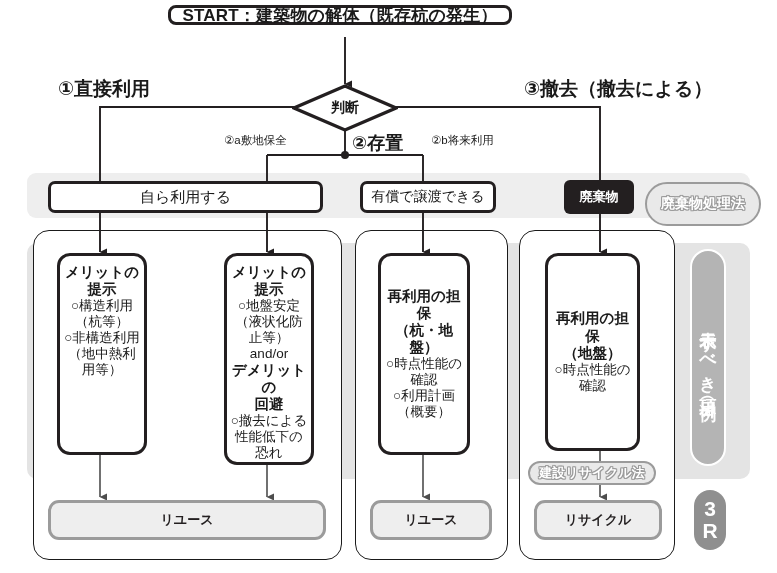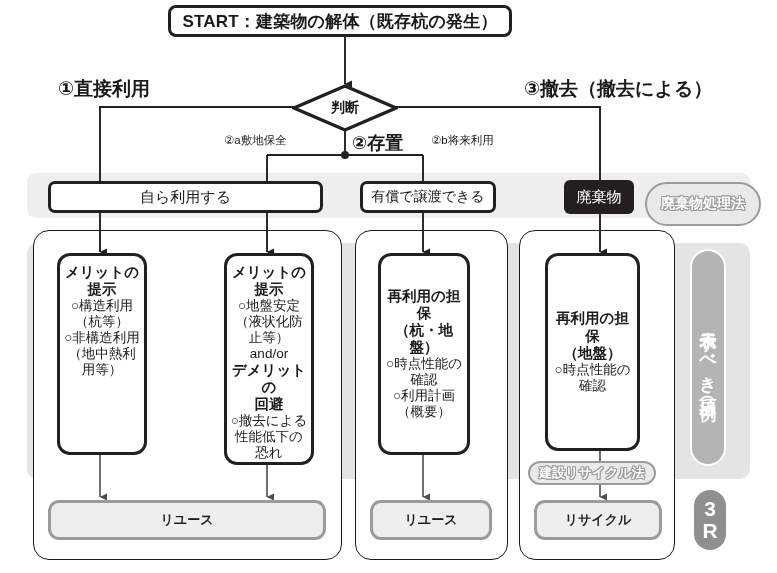--- a/index.html
+++ b/index.html
@@ -60,22 +60,22 @@
     background:#fff;
     font-size:17px;
     font-weight:bold;
     letter-spacing:.2px;
     z-index:6;
   }
   .blackbox{
     background:#231f20;
     color:#ffffff;
     border-radius:6px;
-    font-size:15px;
-    font-weight:normal;
+    font-size:13px;
+    font-weight:bold;
     z-index:6;
   }
 
   
   .pill{
     background:#e9e9e9;
     border:2.4px solid #9b9b9b;
     border-radius:999px;
     color:#ffffff;
     font-weight:bold;
@@ -206,21 +206,21 @@
   </svg>
 
   <svg class="abs" style="left:292px; top:84px; width:106px; height:48px; z-index:6;" viewBox="0 0 106 48">
     <polygon points="53,2 104,24 53,46 2,24" fill="#ffffff" stroke="#231f20" stroke-width="3.4" stroke-linejoin="miter"></polygon>
   </svg>
   <div class="abs ctr lab-diamond" style="left:292px; top:84px; width:106px; height:48px; z-index:7;">判断</div>
 
   <div class="abs" style="left:341px; top:151px; width:8px; height:8px; border-radius:50%;
               background:#231f20; z-index:7;"></div>
 
-  <div class="abs startbox ctr" style="left:168px; top:5px; width:344px; height:32px;">START：建築物の解体（既存杭の発生）</div>
+  <div class="abs startbox ctr" style="left:168px; top:5px; width:344px; height:20px;">START：建築物の解体（既存杭の発生）</div>
 
   <div class="abs lab-big" style="left:58px; top:76px;">①直接利用</div>
 
   <div class="abs lab-big" style="left:524px; top:76px;">③撤去（撤去による）</div>
 
   <div class="abs lab-mid" style="left:352px; top:131px;">②存置</div>
 
   <div class="abs lab-sm" style="left:224px; top:133px;">②a敷地保全</div>
 
   <div class="abs lab-sm" style="left:431px; top:133px;">②b将来利用</div>

